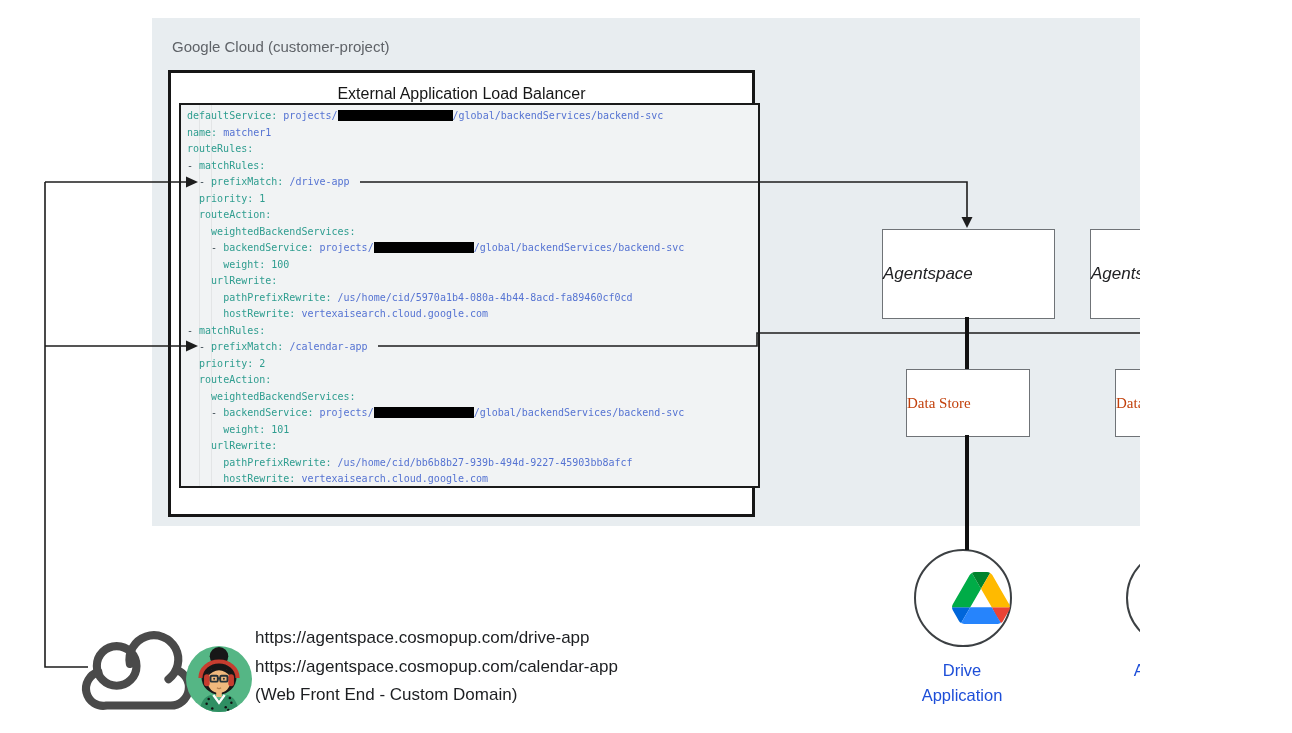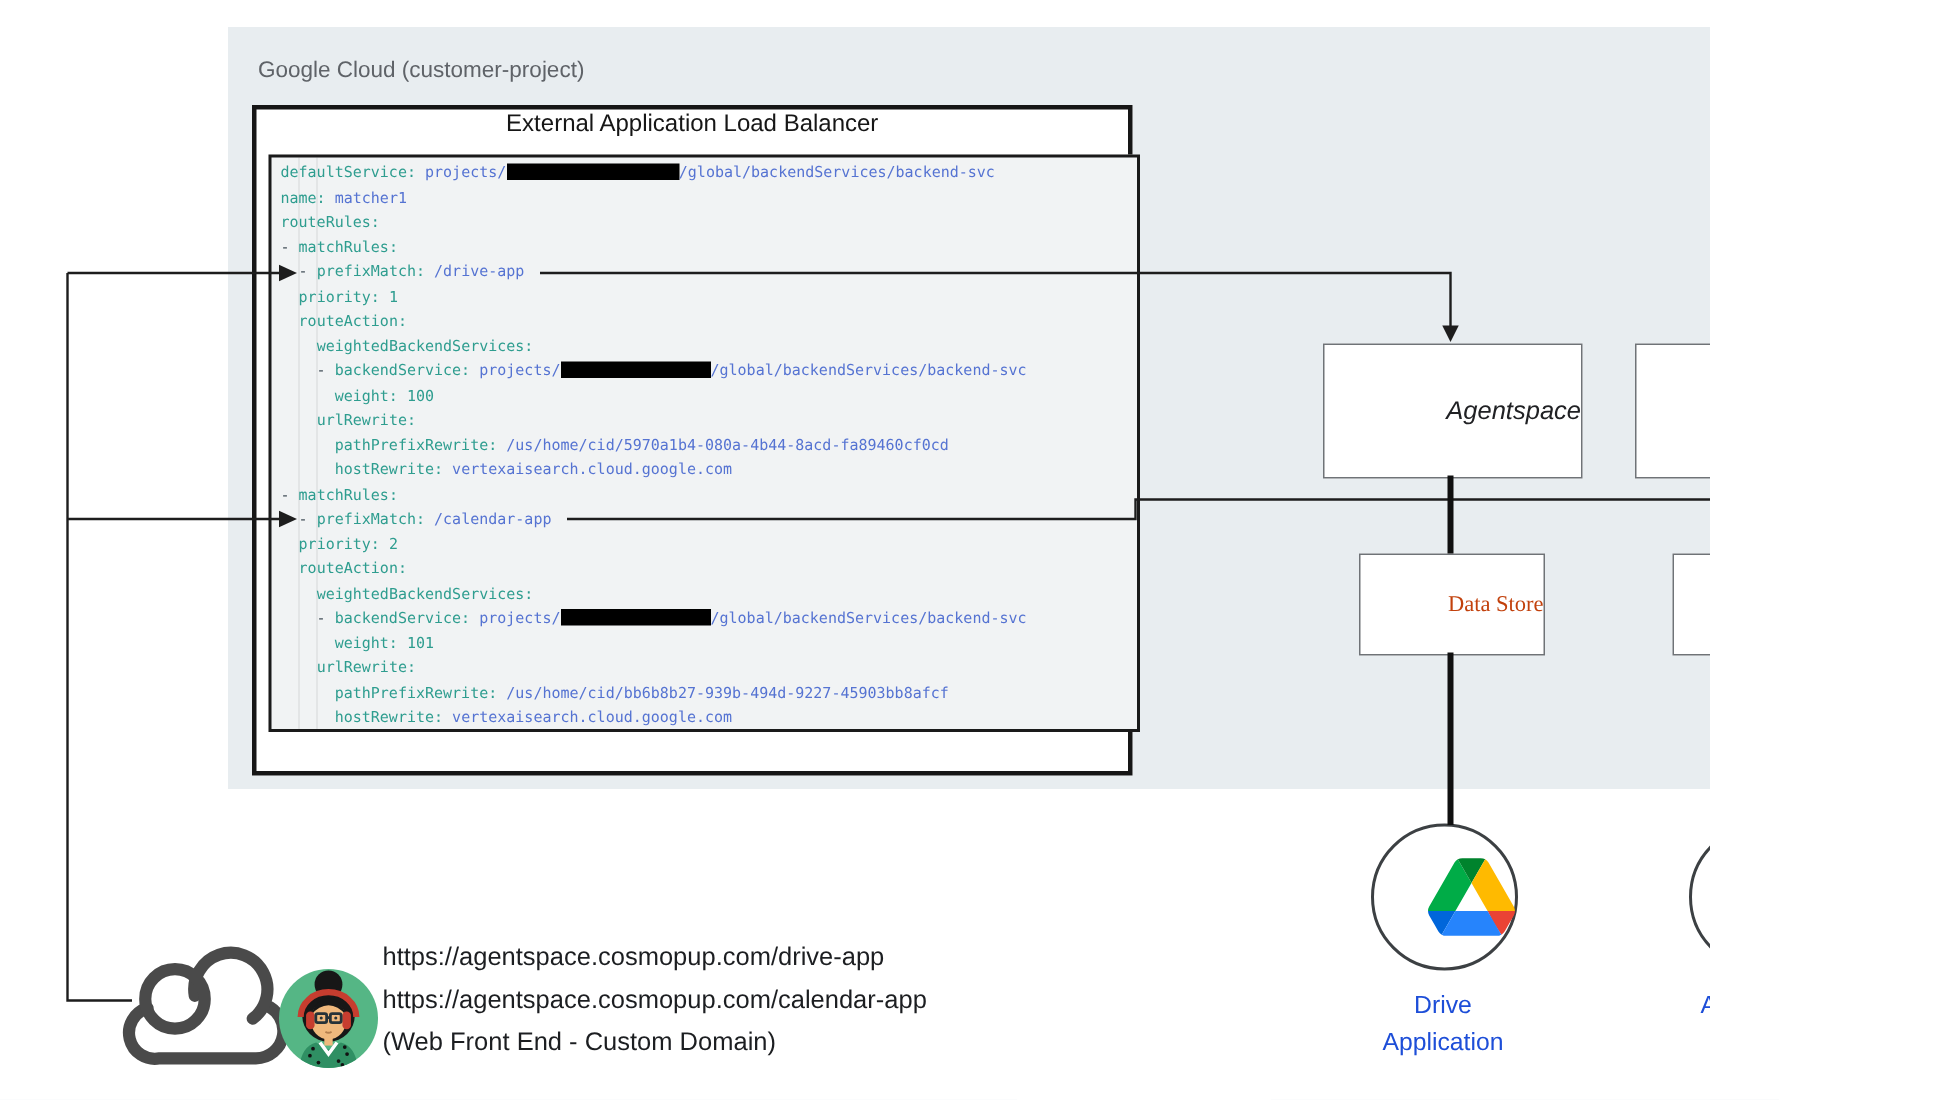--- a/index.html
+++ b/index.html
@@ -2,32 +2,32 @@
 <html><head>
 <meta charset="utf-8">
 <style>
   html,body{margin:0;padding:0;background:#fff;}
   .canvas{position:relative;width:1140px;height:733px;background:#fff;overflow:hidden;
           font-family:"Liberation Sans",sans-serif;color:#202124;}
   .abs{position:absolute;}
   .gcp-panel{left:152px;top:18px;width:1132px;height:508px;background:#e8edf0;}
   .gcp-title{left:172px;top:38px;font-size:15px;color:#5f6368;}
   .lb-box{left:168px;top:70px;width:581px;height:441px;background:#fff;border:3px solid #161616;}
-  .lb-title{left:0;top:1px;width:100%;text-align:center;font-size:16px;color:#161616;}
+  .lb-title{left:0;top:12px;width:100%;text-align:center;font-size:16px;color:#161616;}
   .code{left:8px;top:30px;width:556px;height:378px;background:#f1f3f4;border:2px solid #1a1a1a;
         font-family:"DejaVu Sans Mono","Liberation Mono",monospace;font-size:10px;line-height:16.5px;
         white-space:pre;overflow:hidden;padding:3px 15px 0 6px;
         background-image:linear-gradient(to right,transparent 18px,rgba(0,0,0,0.06) 18px,rgba(0,0,0,0.06) 19px,transparent 19px,transparent 30px,rgba(0,0,0,0.06) 30px,rgba(0,0,0,0.06) 31px,transparent 31px);}
   .cl{height:16.5px;}
   .k{color:#2e9d8f;}
   .s{color:#5573d2;}
   .n{color:#2e9d8f;}
   .p{color:#3c4852;}
   .r{display:inline-block;background:#000;height:11px;vertical-align:-2px;}
-  .node{background:#fff;border:1.5px solid #6f7377;display:flex;align-items:center;justify-content:flex-end;}
+  .node{background:#fff;border:1.5px solid #6f7377;display:flex;align-items:center;justify-content:flex-start;}
   .agentspace{font-style:italic;font-size:17px;color:#202124;}
   .datastore{font-size:15px;color:#c2410c;font-family:Liberation Serif, serif;}
   .app-circle{width:94px;height:94px;border-radius:50%;background:#fff;border:2px solid #3c4043;
               display:flex;align-items:center;justify-content:flex-end;}
   .app-label{width:170px;text-align:center;font-size:16.5px;line-height:25px;color:#1d4ed8;}
   .fe-text{width:410px;font-size:17px;line-height:28.5px;color:#1c1e21;}
   svg.overlay{left:0;top:0;width:1292px;height:733px;pointer-events:none;}
   .thin{stroke:#1d1d1d;stroke-width:1.6;fill:none;}
   .thick{stroke:#101010;stroke-width:4;fill:none;}
   .head{fill:#1d1d1d;stroke:none;}

